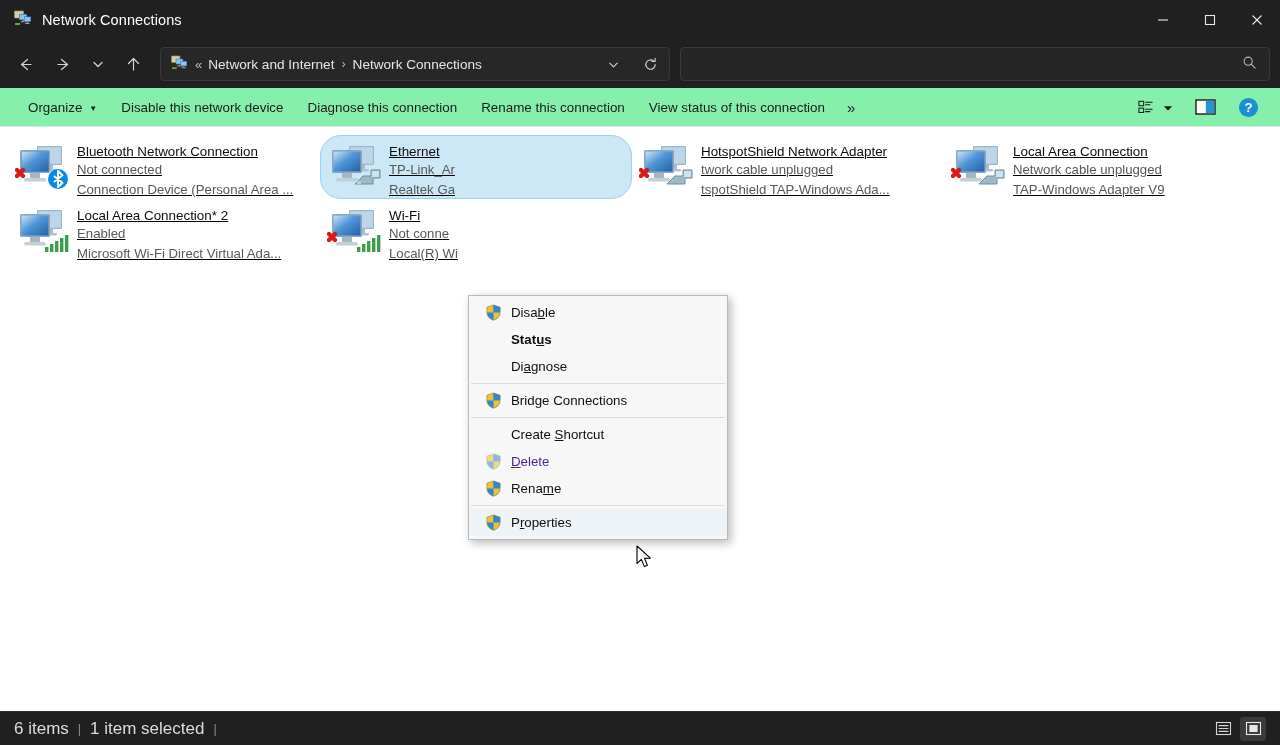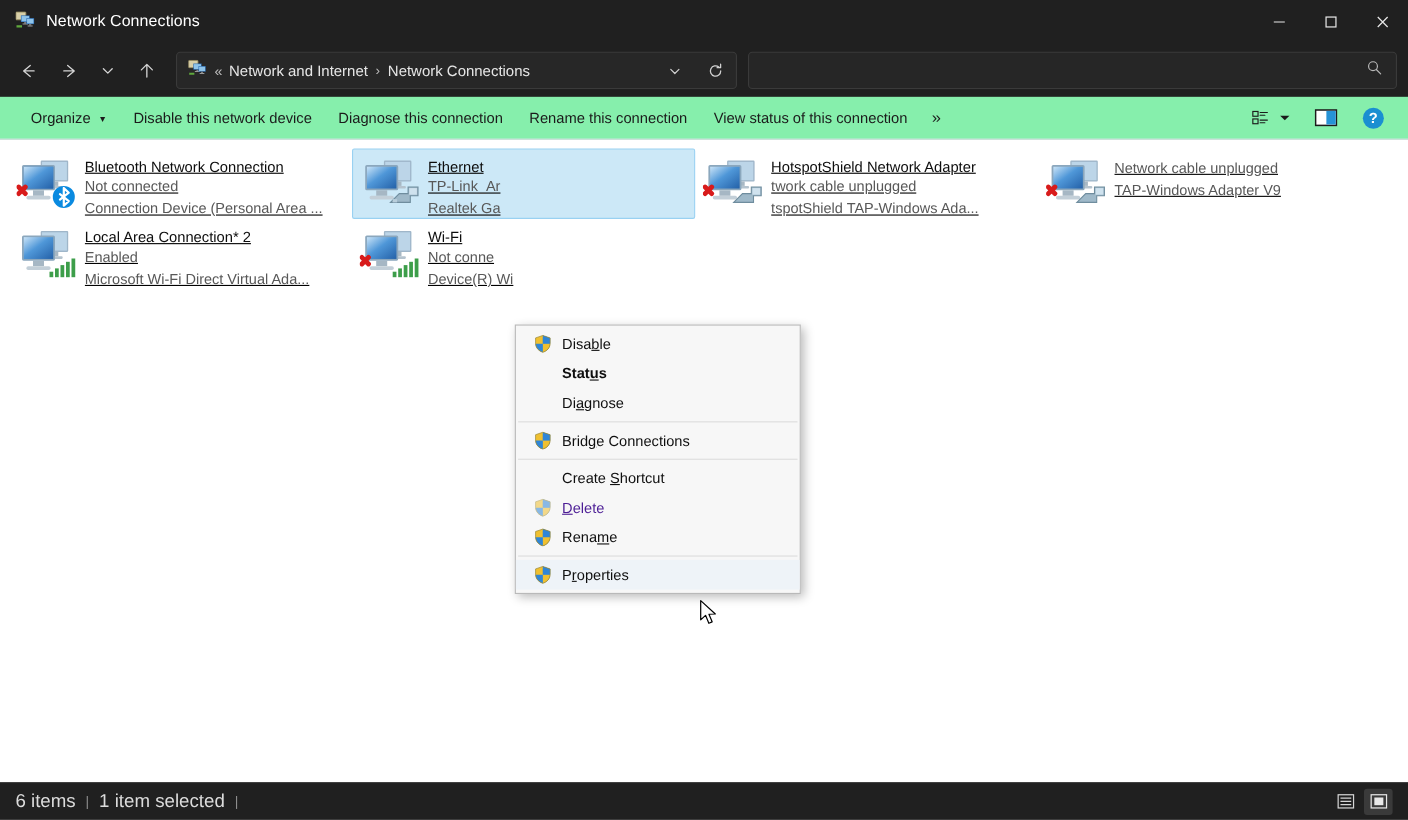--- a/index.html
+++ b/index.html
@@ -119,21 +119,21 @@
     align-content: flex-start;
   }
   .conn-item {
     width: 312px; height: 64px;
     display: flex; align-items: flex-start;
     padding: 4px 6px 4px 6px;
     border: 1px solid transparent;
     border-radius: 2px;
     overflow: hidden;
   }
-  .conn-item.selected { background: #cce8f7; border-color: #99d1f2; }
+  .conn-item.selected { background: #cce8f7; border-color: #99d1f2; border-radius: 21px; }
   .conn-icon { flex: 0 0 58px; height: 52px; position: relative; margin-right: 4px; }
   .conn-text { flex: 1 1 auto; min-width: 0; padding-top: 3px; }
   .conn-name {
     font-size: 13.4px; color: #0d0d0d;
     white-space: nowrap; overflow: hidden; text-overflow: ellipsis;
     line-height: 17px;
   }
   .conn-status, .conn-device {
     font-size: 13.2px; color: #585858;
     white-space: nowrap; overflow: hidden; text-overflow: ellipsis;
@@ -453,20 +453,21 @@
             <g>
               <path d="M2 36 L8 30 M8 36 L2 30" stroke="#d81b1b" stroke-width="4.4" stroke-linecap="round"></path>
             </g>
             <g>
               <path d="M28 44 L36 36 L44 36 L44 30 L53 30 L53 38 L46 38 L46 44 Z" fill="#9fb9c9" stroke="#6f8d9e" stroke-width="1"></path>
               <rect x="45" y="31" width="7" height="6" fill="#cfe2ee"></rect>
             </g>
           </svg>
         </div>
         <div class="conn-text">
+          <div class="conn-name">Local Area Connection</div>
           <div class="conn-status">Network cable unplugged</div>
           <div class="conn-device">TAP-Windows Adapter V9</div>
         </div>
       </div>
 
       <div class="conn-item">
         <div class="conn-icon">
           <svg width="58" height="52" viewBox="0 0 58 52">
             <rect x="22" y="6" width="25" height="19" rx="1" fill="#9fb6c9"></rect>
             <rect x="23.2" y="7.2" width="22.6" height="16.6" fill="#bcd5e8"></rect>
@@ -521,21 +522,21 @@
               <rect x="35" y="40" width="3.4" height="8" fill="#3d9e4a"></rect>
               <rect x="40" y="37" width="3.4" height="11" fill="#3d9e4a"></rect>
               <rect x="45" y="34" width="3.4" height="14" fill="#3d9e4a"></rect>
               <rect x="50" y="31" width="3.4" height="17" fill="#3d9e4a"></rect>
             </g>
           </svg>
         </div>
         <div class="conn-text">
           <div class="conn-name">Wi-Fi</div>
           <div class="conn-status">Not conne</div>
-          <div class="conn-device">Device(R) Wi</div>
+          <div class="conn-device">Local(R) Wi</div>
         </div>
       </div>
 
     </div>
 
     <div class="ctxmenu" id="ctxmenu">
         <div class="ctx-item">
           <span class="ctx-shield">
             <svg width="17" height="17" viewBox="0 0 18 18">
   <path d="M9 1 L16 3.4 V8.6 C16 13 12.9 16 9 17.2 C5.1 16 2 13 2 8.6 V3.4 Z" fill="#f0c030"></path>

